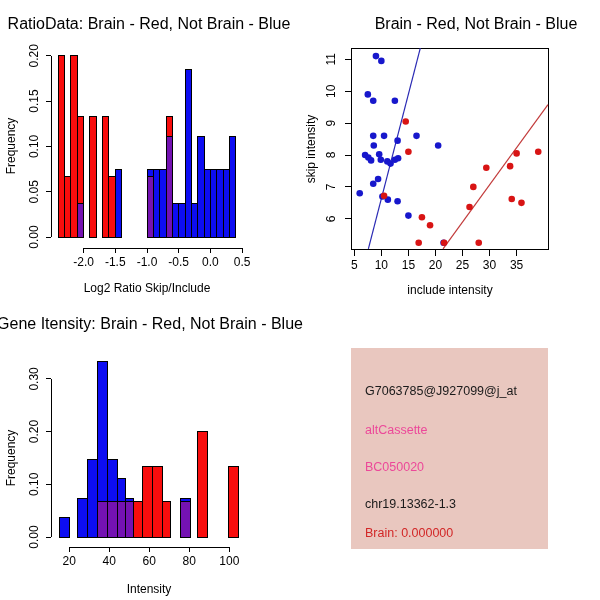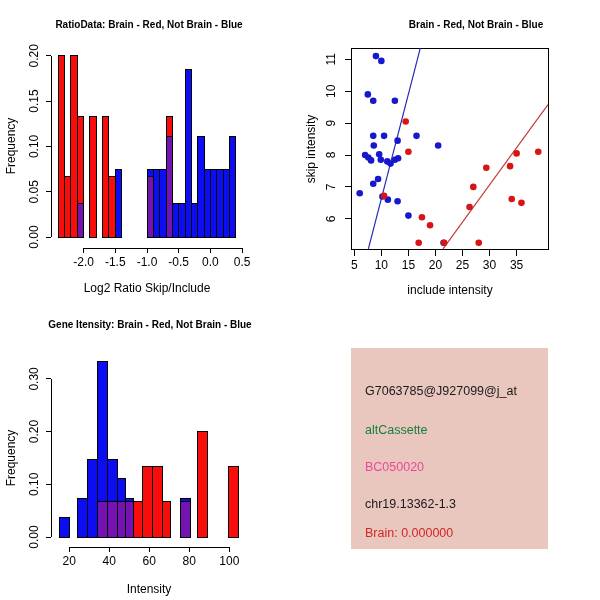--- a/index.html
+++ b/index.html
@@ -1,21 +1,21 @@
 <!DOCTYPE html>
 <html><head>
 <meta charset="utf-8">
 <style>
   html,body{margin:0;padding:0;background:#ffffff;}
   #canvas{position:relative;width:600px;height:600px;background:#ffffff;
           font-family:"Liberation Sans",sans-serif;overflow:hidden;}
   #gfx{position:absolute;left:0;top:0;}
   .lbl{position:absolute;transform:translate(-50%,-50%);font-size:12px;color:#000;
        white-space:nowrap;}
-  .ttl{font-weight:bold;font-size:10px;}
+  .ttl{font-weight:normal;font-size:16px;}
   .rot{transform:translate(-50%,-50%) rotate(-90deg);}
   #info-box{position:absolute;left:351px;top:348px;width:197px;height:201px;}
   .info-line{position:absolute;left:14px;font-size:12.5px;color:#1a1a1a;white-space:nowrap;}
 </style>
 </head>
 <body>
 
 <div id="canvas">
 
   <svg id="gfx" width="600" height="600">
@@ -190,19 +190,19 @@
   <div class="lbl ttl" style="left:476px;top:24px;">Brain - Red, Not Brain - Blue</div>
   <div class="lbl" style="left:450px;top:290px;">include intensity</div>
   <div class="lbl rot" style="left:311px;top:149px;">skip intensity</div>
 
   <div class="lbl ttl" style="left:150px;top:324px;">Gene Itensity: Brain - Red, Not Brain - Blue</div>
   <div class="lbl" style="left:149px;top:589px;">Intensity</div>
   <div class="lbl rot" style="left:11px;top:458px;">Frequency</div>
 
   <div id="info-box" style="left: 0px; top: 0px; width: 476px; height: 600px; pointer-events: none;">
     <div class="info-line" style="top: 384px; left: 365px; color: rgb(26, 26, 26);">G7063785@J927099@j_at</div>
-    <div class="info-line" style="top: 423px; left: 365px; color: #15803d; text-align: right;">altCassette</div>
+    <div class="info-line" style="top: 423px; left: 365px; color: #ec4899; text-align: right;">altCassette</div>
     <div class="info-line" style="top: 460px; left: 365px; color: #ec4899;">BC050020</div>
     <div class="info-line" style="top: 497px; left: 365px; color: rgb(26, 26, 26);">chr19.13362-1.3</div>
     <div class="info-line" id="pval-line" style="top: 526px; left: 365px; color: rgb(210, 39, 39);">Brain: 0.000000</div>
   </div>
 
 </div>
 
 </body></html>

